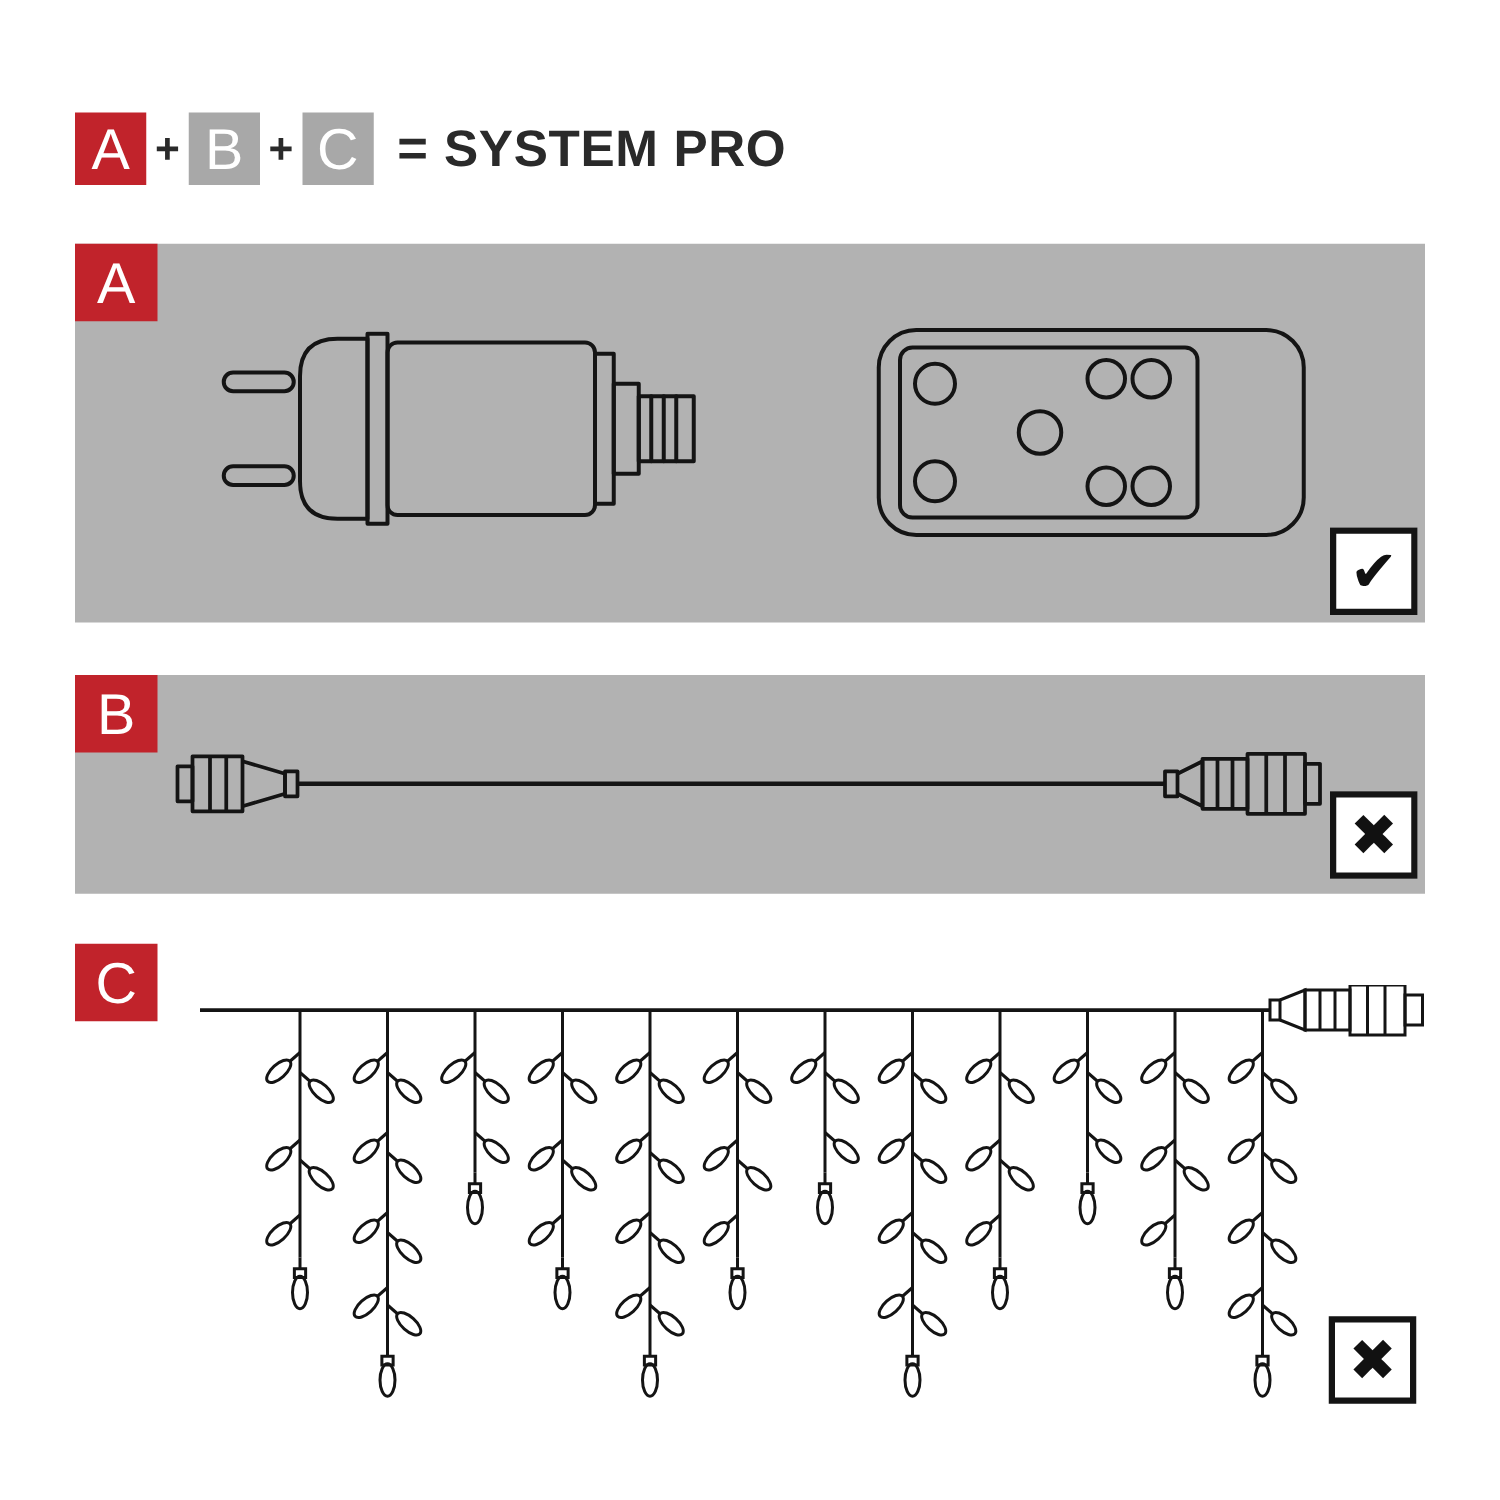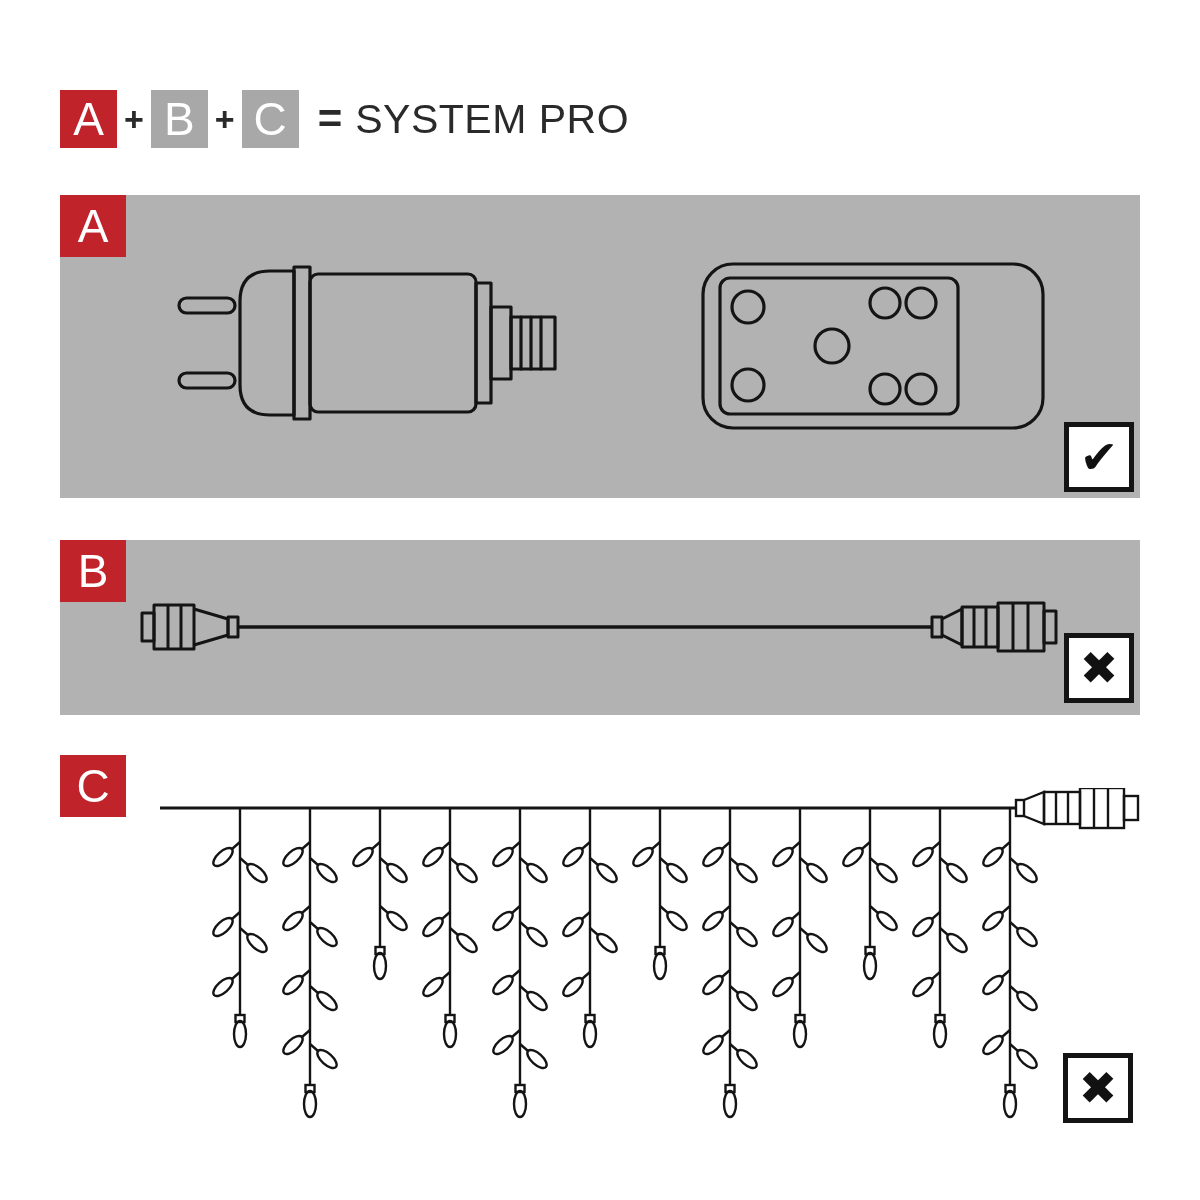--- a/index.html
+++ b/index.html
@@ -13,21 +13,21 @@
   
   .formula { position: absolute; left: 60px; top: 90px; display: flex; align-items: center; gap: 7px; }
   .chip {
     width: 57px; height: 58px; display: flex; align-items: center; justify-content: center;
     font-size: 46px; color: #ffffff; line-height: 1;
   }
   .chip-red  { background: var(--accent-red, #c1232b); }
   .chip-gray { background: var(--chip-gray, #a8a8a8); }
   .op { font-size: 34px; font-weight: bold; color: #2a2a2a; }
   .eq { font-size: 42px; margin-left: 12px; }
-  .title { font-size: 41px; font-weight: normal; color: #2a2a2a; letter-spacing: 0.5px; margin-left: 6px; }
+  .title { font-size: 41px; font-weight: bold; color: #2a2a2a; letter-spacing: 0.5px; margin-left: 6px; }
 
   
   .panel { position: absolute; left: 60px; width: 1080px; background: var(--panel-gray, #b2b2b2); }
   .panel-a { top: 195px; height: 303px; }
   .panel-b { top: 540px; height: 175px; }
 
   .badge {
     position: absolute; left: 0; top: 0; width: 66px; height: 62px;
     background: var(--accent-red, #c1232b); color: #fff; font-size: 46px; line-height: 1;
     display: flex; align-items: center; justify-content: center;

